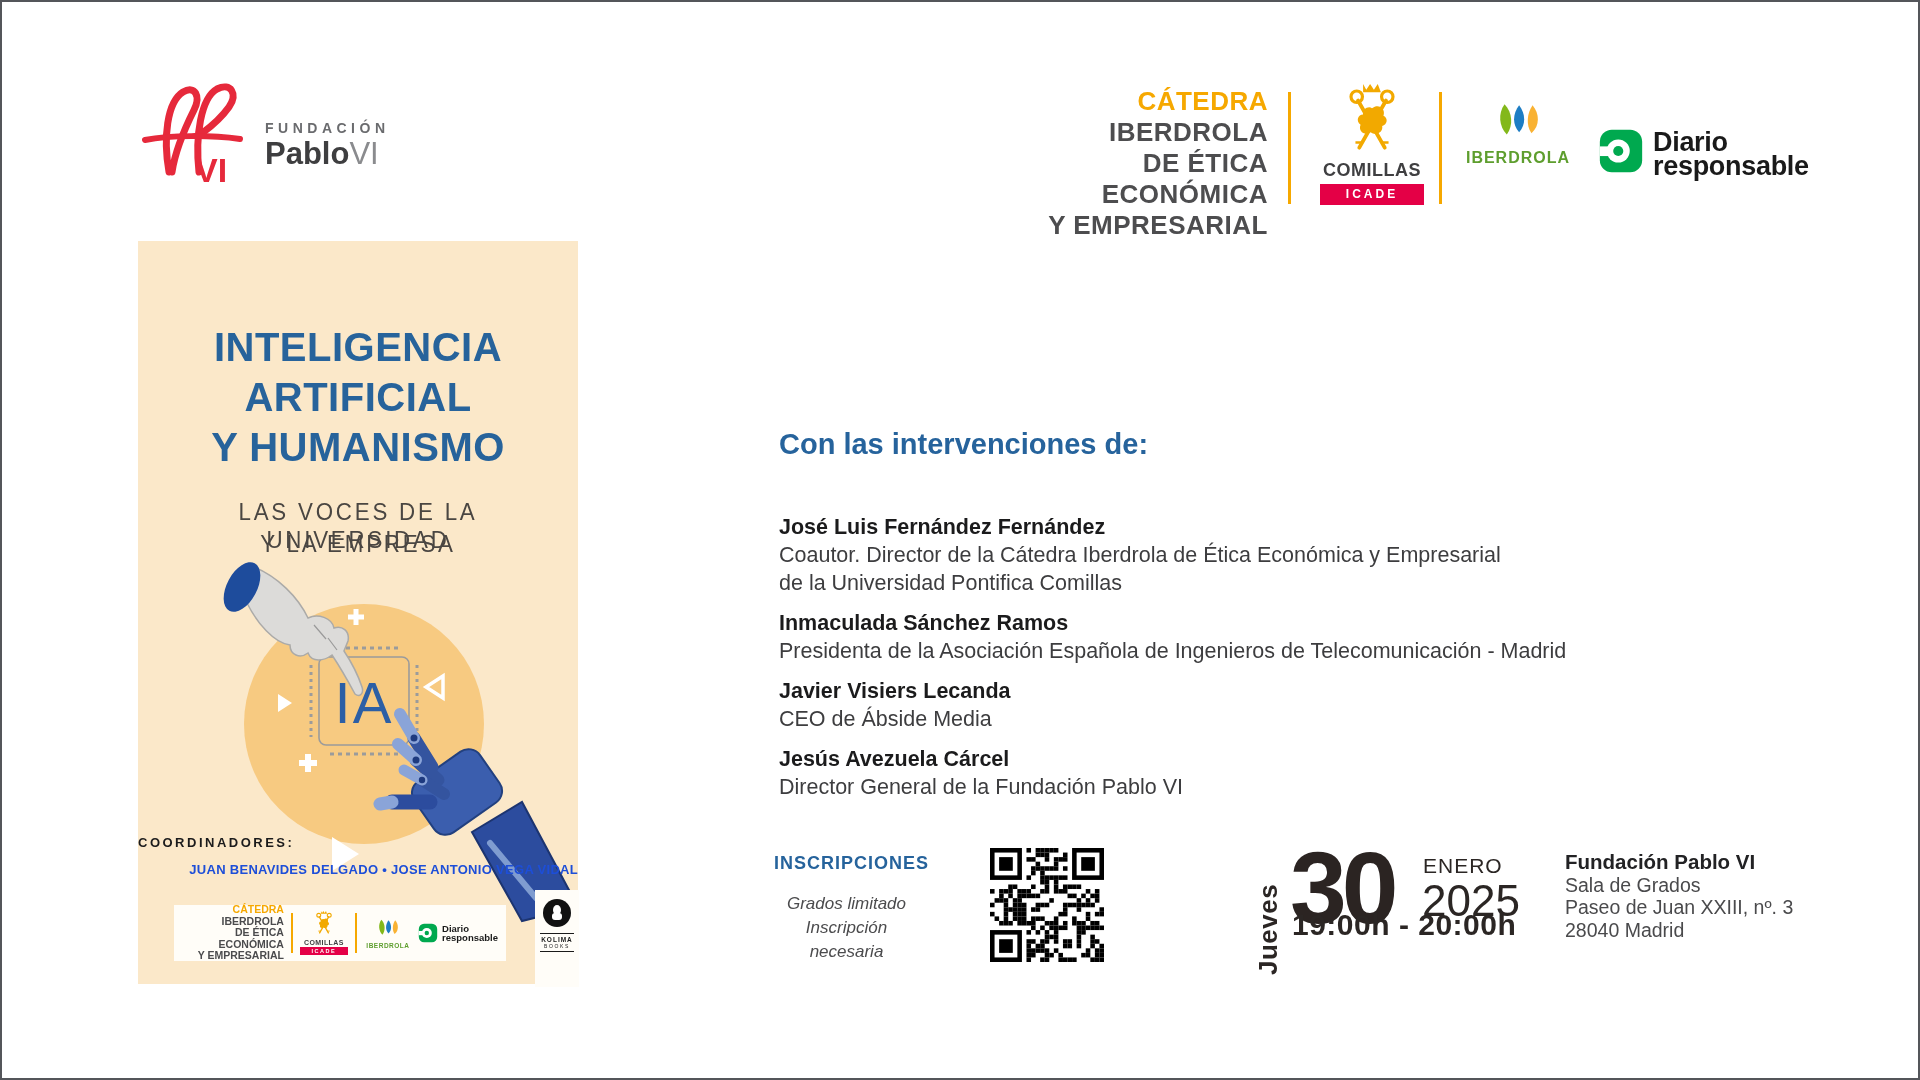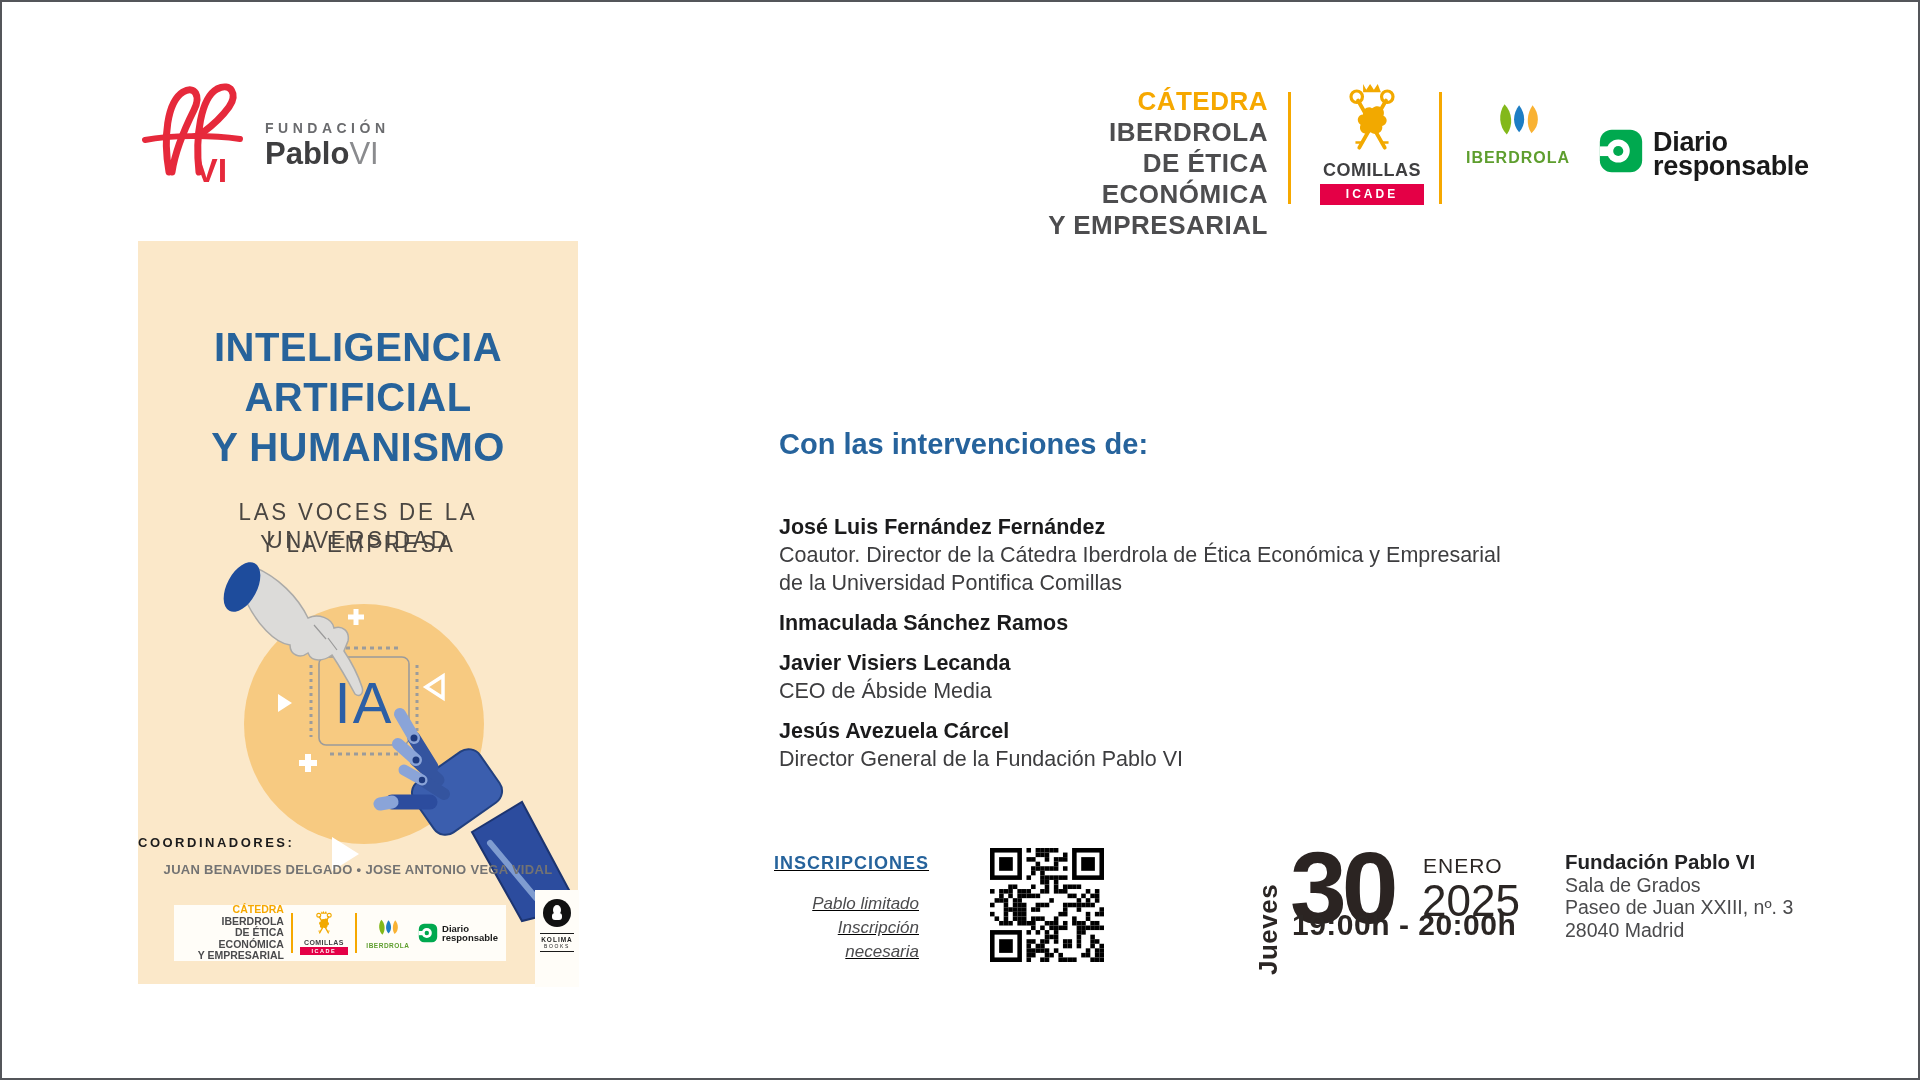--- a/index.html
+++ b/index.html
@@ -31,22 +31,22 @@
   #diario-block .txt{margin-left:9px;margin-top:2px;font-size:27px;font-weight:bold;
       color:#1a1a1a;line-height:24px;letter-spacing:-.3px;}
   
   #cover{left:136px;top:239px;width:440px;height:743px;background:#fbe8c9;}
   #cover .titleline{position:absolute;left:0;width:100%;text-align:center;
       font-size:40px;font-weight:bold;color:#27639b;letter-spacing:.5px;line-height:50px;}
   #cover .subline{position:absolute;left:0;width:100%;text-align:center;
       font-size:24px;color:#4a4642;letter-spacing:3px;transform:scaleX(.93);}
   .coord-label{position:absolute;left:0;width:100%;text-align:left;font-size:13px;
       font-weight:bold;letter-spacing:2.5px;color:#1b1b1c;}
-  .coord-names{position:absolute;left:0;width:100%;text-align:center;font-size:13px;
-      font-weight:bold;letter-spacing:.3px;color:#737373;}
+  .coord-names{position:absolute;left:0;width:100%;text-align:right;font-size:13px;
+      font-weight:bold;letter-spacing:.3px;color:#1d4ed8;}
   
   #cover-band{left:36px;top:664px;width:332px;height:56px;background:#fffdf8;
       display:flex;align-items:center;padding:0 8px;box-sizing:border-box;}
   #cover-band .cat-mini{width:110px;text-align:right;font-size:10.5px;font-weight:bold;
       line-height:11.5px;color:#4b4b4d;}
   #cover-band .cat-mini .l1{color:#f6a800;}
   .mini-div{width:2px;height:40px;background:#f6a800;margin:0 7px;}
   .comillas-mini{width:52px;text-align:center;}
   .comillas-mini .nm{font-size:7px;font-weight:bold;color:#3f3f41;letter-spacing:.4px;}
   .comillas-mini .bar{background:#e40046;color:#fff;font-size:5.5px;font-weight:bold;
@@ -62,21 +62,21 @@
       padding:2px 0;text-align:center;width:34px;}
   #kolima .k1{font-size:6.5px;font-weight:bold;letter-spacing:1px;color:#1a1a1a;}
   #kolima .k2{font-size:5px;letter-spacing:1.6px;color:#1a1a1a;}
   
   #kicker{left:777px;top:323px;font-size:28px;font-weight:bold;color:#26639c;letter-spacing:1px;}
   #intro{left:777px;top:426px;font-size:29px;font-weight:bold;color:#26639c;}
   #speakers{left:777px;top:511px;width:880px;}
   .speaker{margin-bottom:12px;}
   .speaker-name{font-size:21.5px;font-weight:bold;color:#1b1b1c;line-height:28px;}
   .speaker-role{font-size:21.5px;color:#3d3d3f;line-height:28px;white-space:pre-line;}
-  #inscripciones{left:772px;top:851px;width:145px;text-align:right;text-decoration:underline;}
+  #inscripciones{left:772px;top:851px;width:145px;text-align:center;}
   #inscripciones .t{font-size:18px;font-weight:bold;color:#26639c;letter-spacing:1px;}
   #inscripciones .n{font-style:italic;font-size:17px;color:#4b4b4d;line-height:24px;}
   #inscripciones .notes{margin-top:18px;}
   #qr{left:988px;top:846px;width:114px;height:114px;}
   #weekday{left:1251px;top:973px;transform:rotate(-90deg);transform-origin:0 0;
       font-size:26px;font-weight:bold;color:#2b2624;letter-spacing:.5px;}
   #day{left:1288px;top:836px;font-size:102px;font-weight:bold;letter-spacing:-5px;
       line-height:100px;color:#2b2422;}
   #month{left:1421px;top:852px;font-size:21px;color:#2b2624;letter-spacing:1px;}
   #year{left:1420px;top:874px;font-size:44px;color:#2b2624;}
@@ -286,35 +286,36 @@
   <div id="intro" class="abs">Con las intervenciones de:</div>
 
   <div id="speakers" class="abs">
     <div class="speaker">
       <div class="speaker-name">José Luis Fernández Fernández</div>
       <div class="speaker-role">Coautor. Director de la Cátedra Iberdrola de Ética Económica y Empresarial
 de la Universidad Pontifica Comillas</div>
     </div>
     <div class="speaker">
       <div class="speaker-name">Inmaculada Sánchez Ramos</div>
+      <div class="speaker-role">Presidenta de la Asociación Española de Ingenieros de Telecomunicación - Madrid</div>
     </div>
     <div class="speaker">
       <div class="speaker-name">Javier Visiers Lecanda</div>
       <div class="speaker-role">CEO de Ábside Media</div>
     </div>
     <div class="speaker">
       <div class="speaker-name">Jesús Avezuela Cárcel</div>
       <div class="speaker-role">Director General de la Fundación Pablo VI</div>
     </div>
   </div>
 
   <div id="inscripciones" class="abs">
     <div class="t">INSCRIPCIONES</div>
     <div class="notes">
-      <div class="n">Pablo limitado</div>
+      <div class="n">Grados limitado</div>
       <div class="n">Inscripción necesaria</div>
     </div>
   </div>
 
   <svg id="qr" class="abs" viewBox="0 0 115 115">
       <g fill="#000">
         <rect x="36.8" y="0" width="4.6" height="4.6"></rect>
         <rect x="46" y="0" width="4.6" height="4.6"></rect>
         <rect x="50.599999999999994" y="0" width="4.6" height="4.6"></rect>
         <rect x="55.199999999999996" y="0" width="4.6" height="4.6"></rect>

